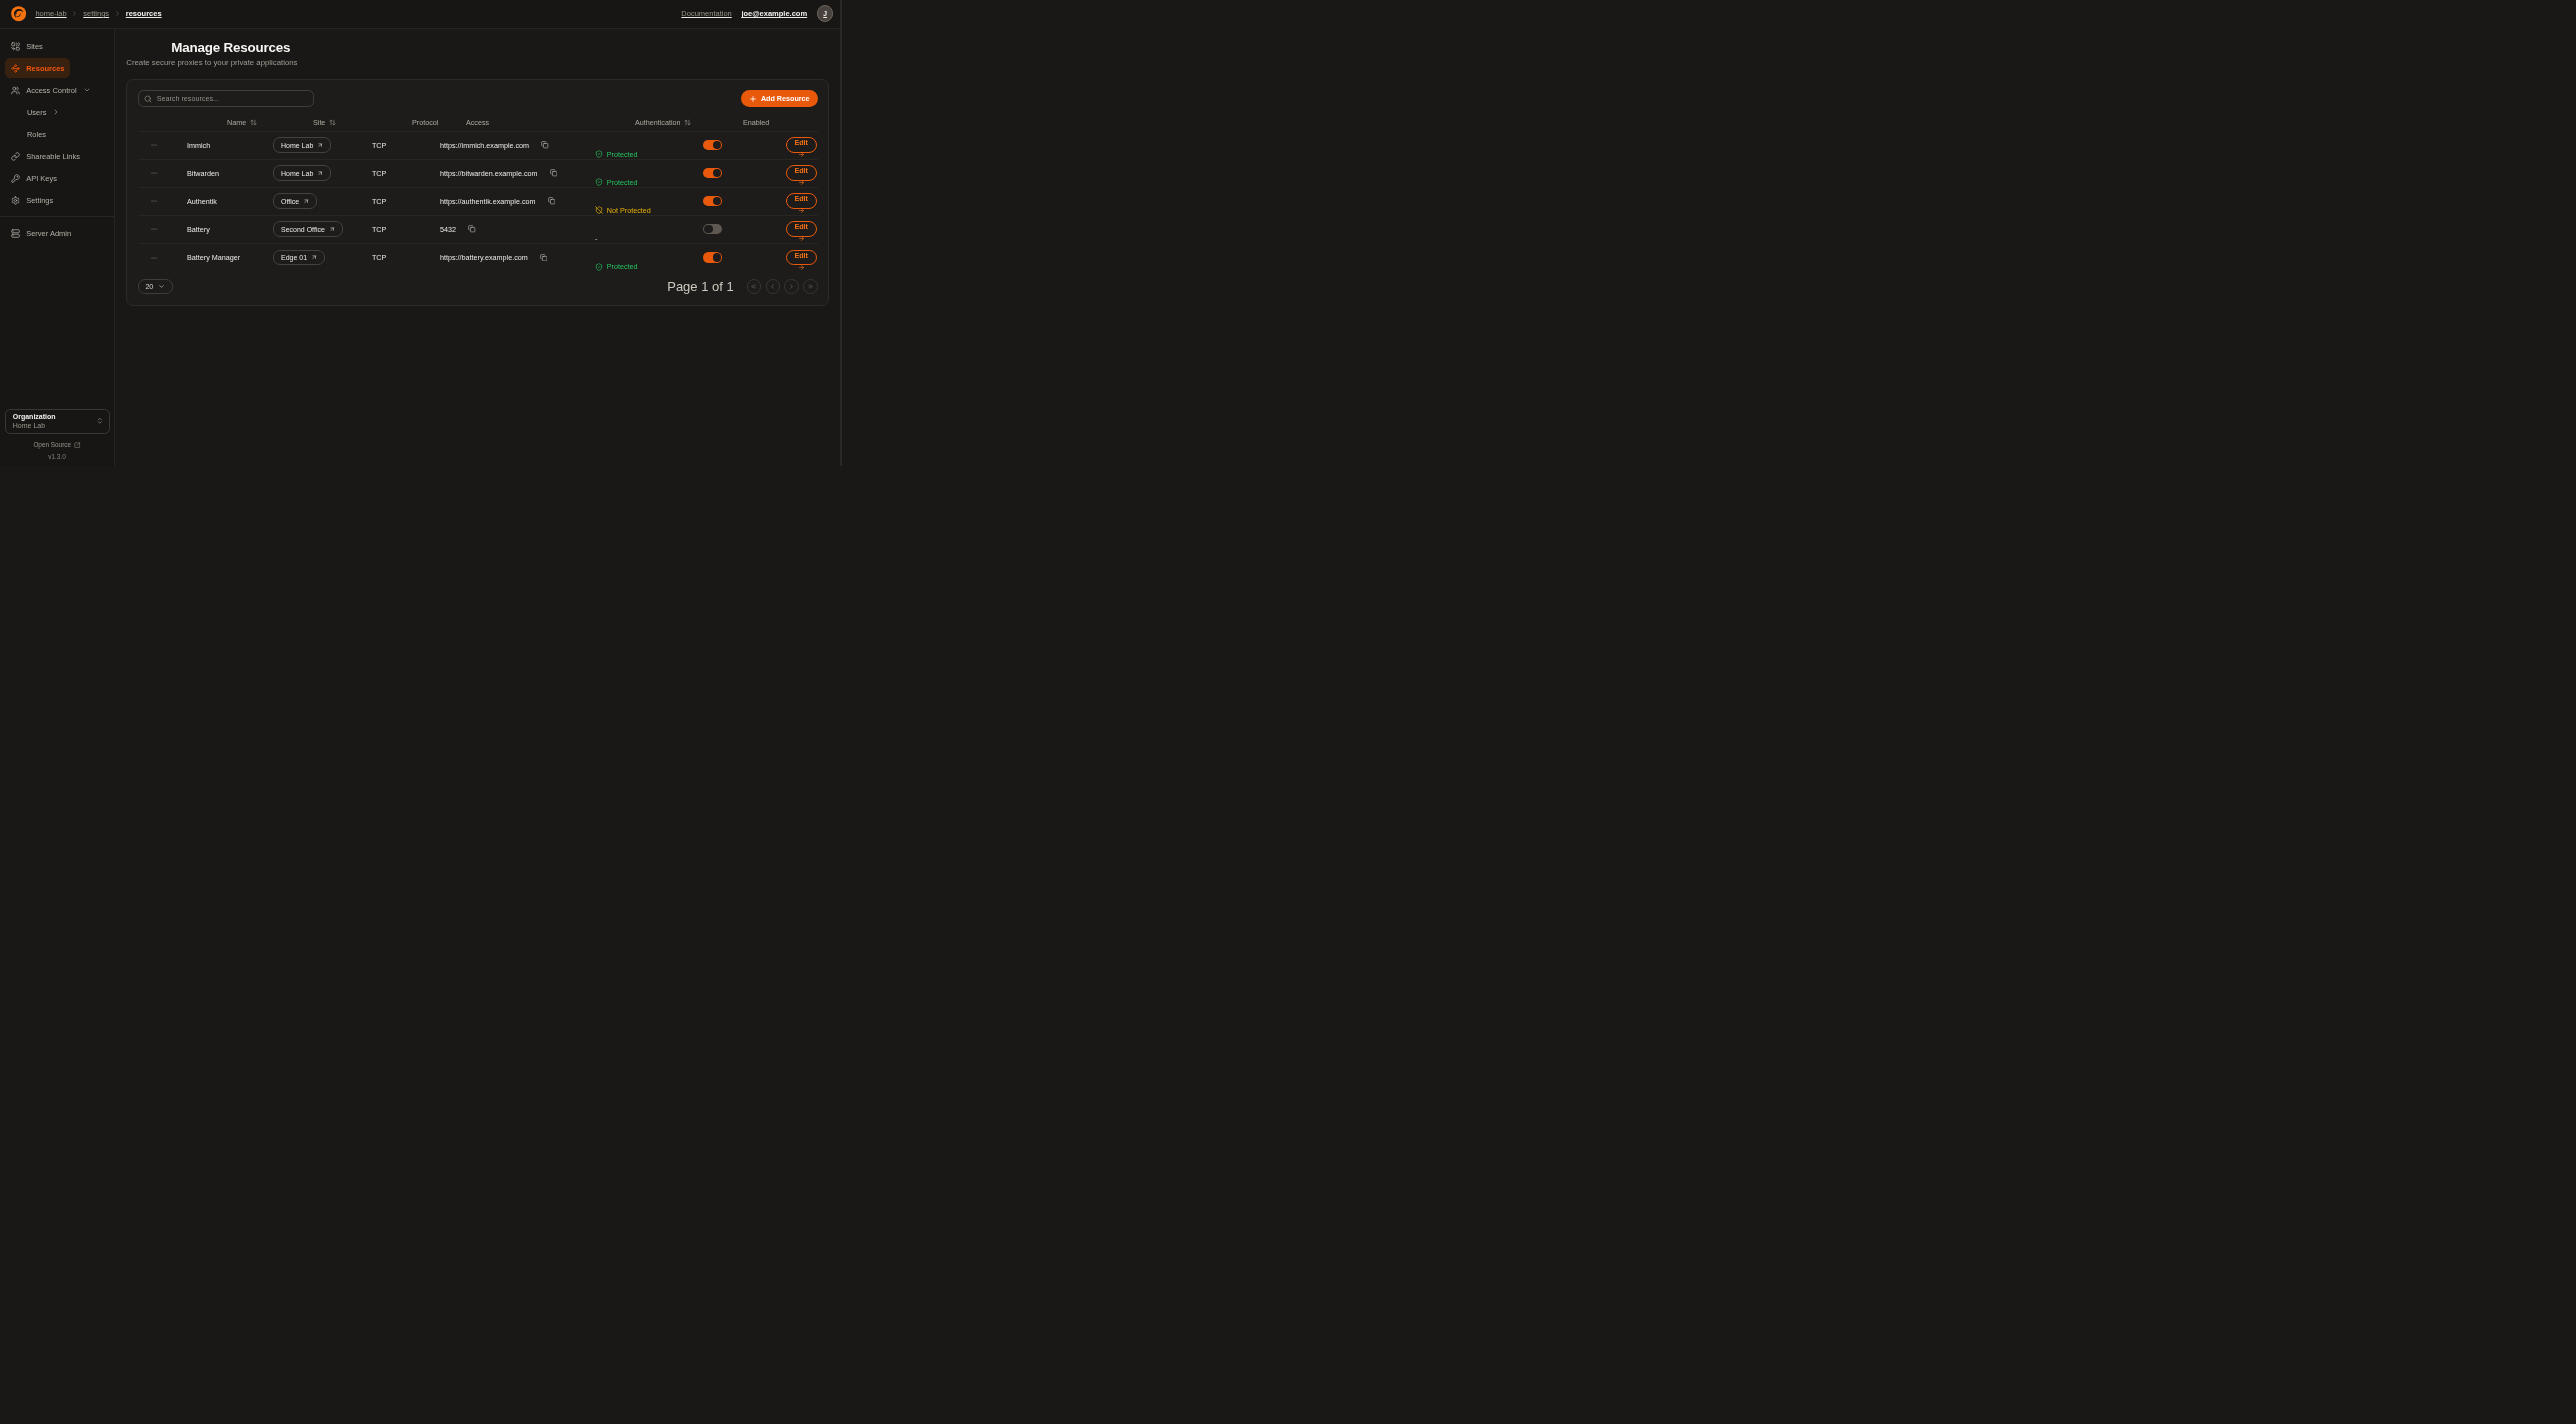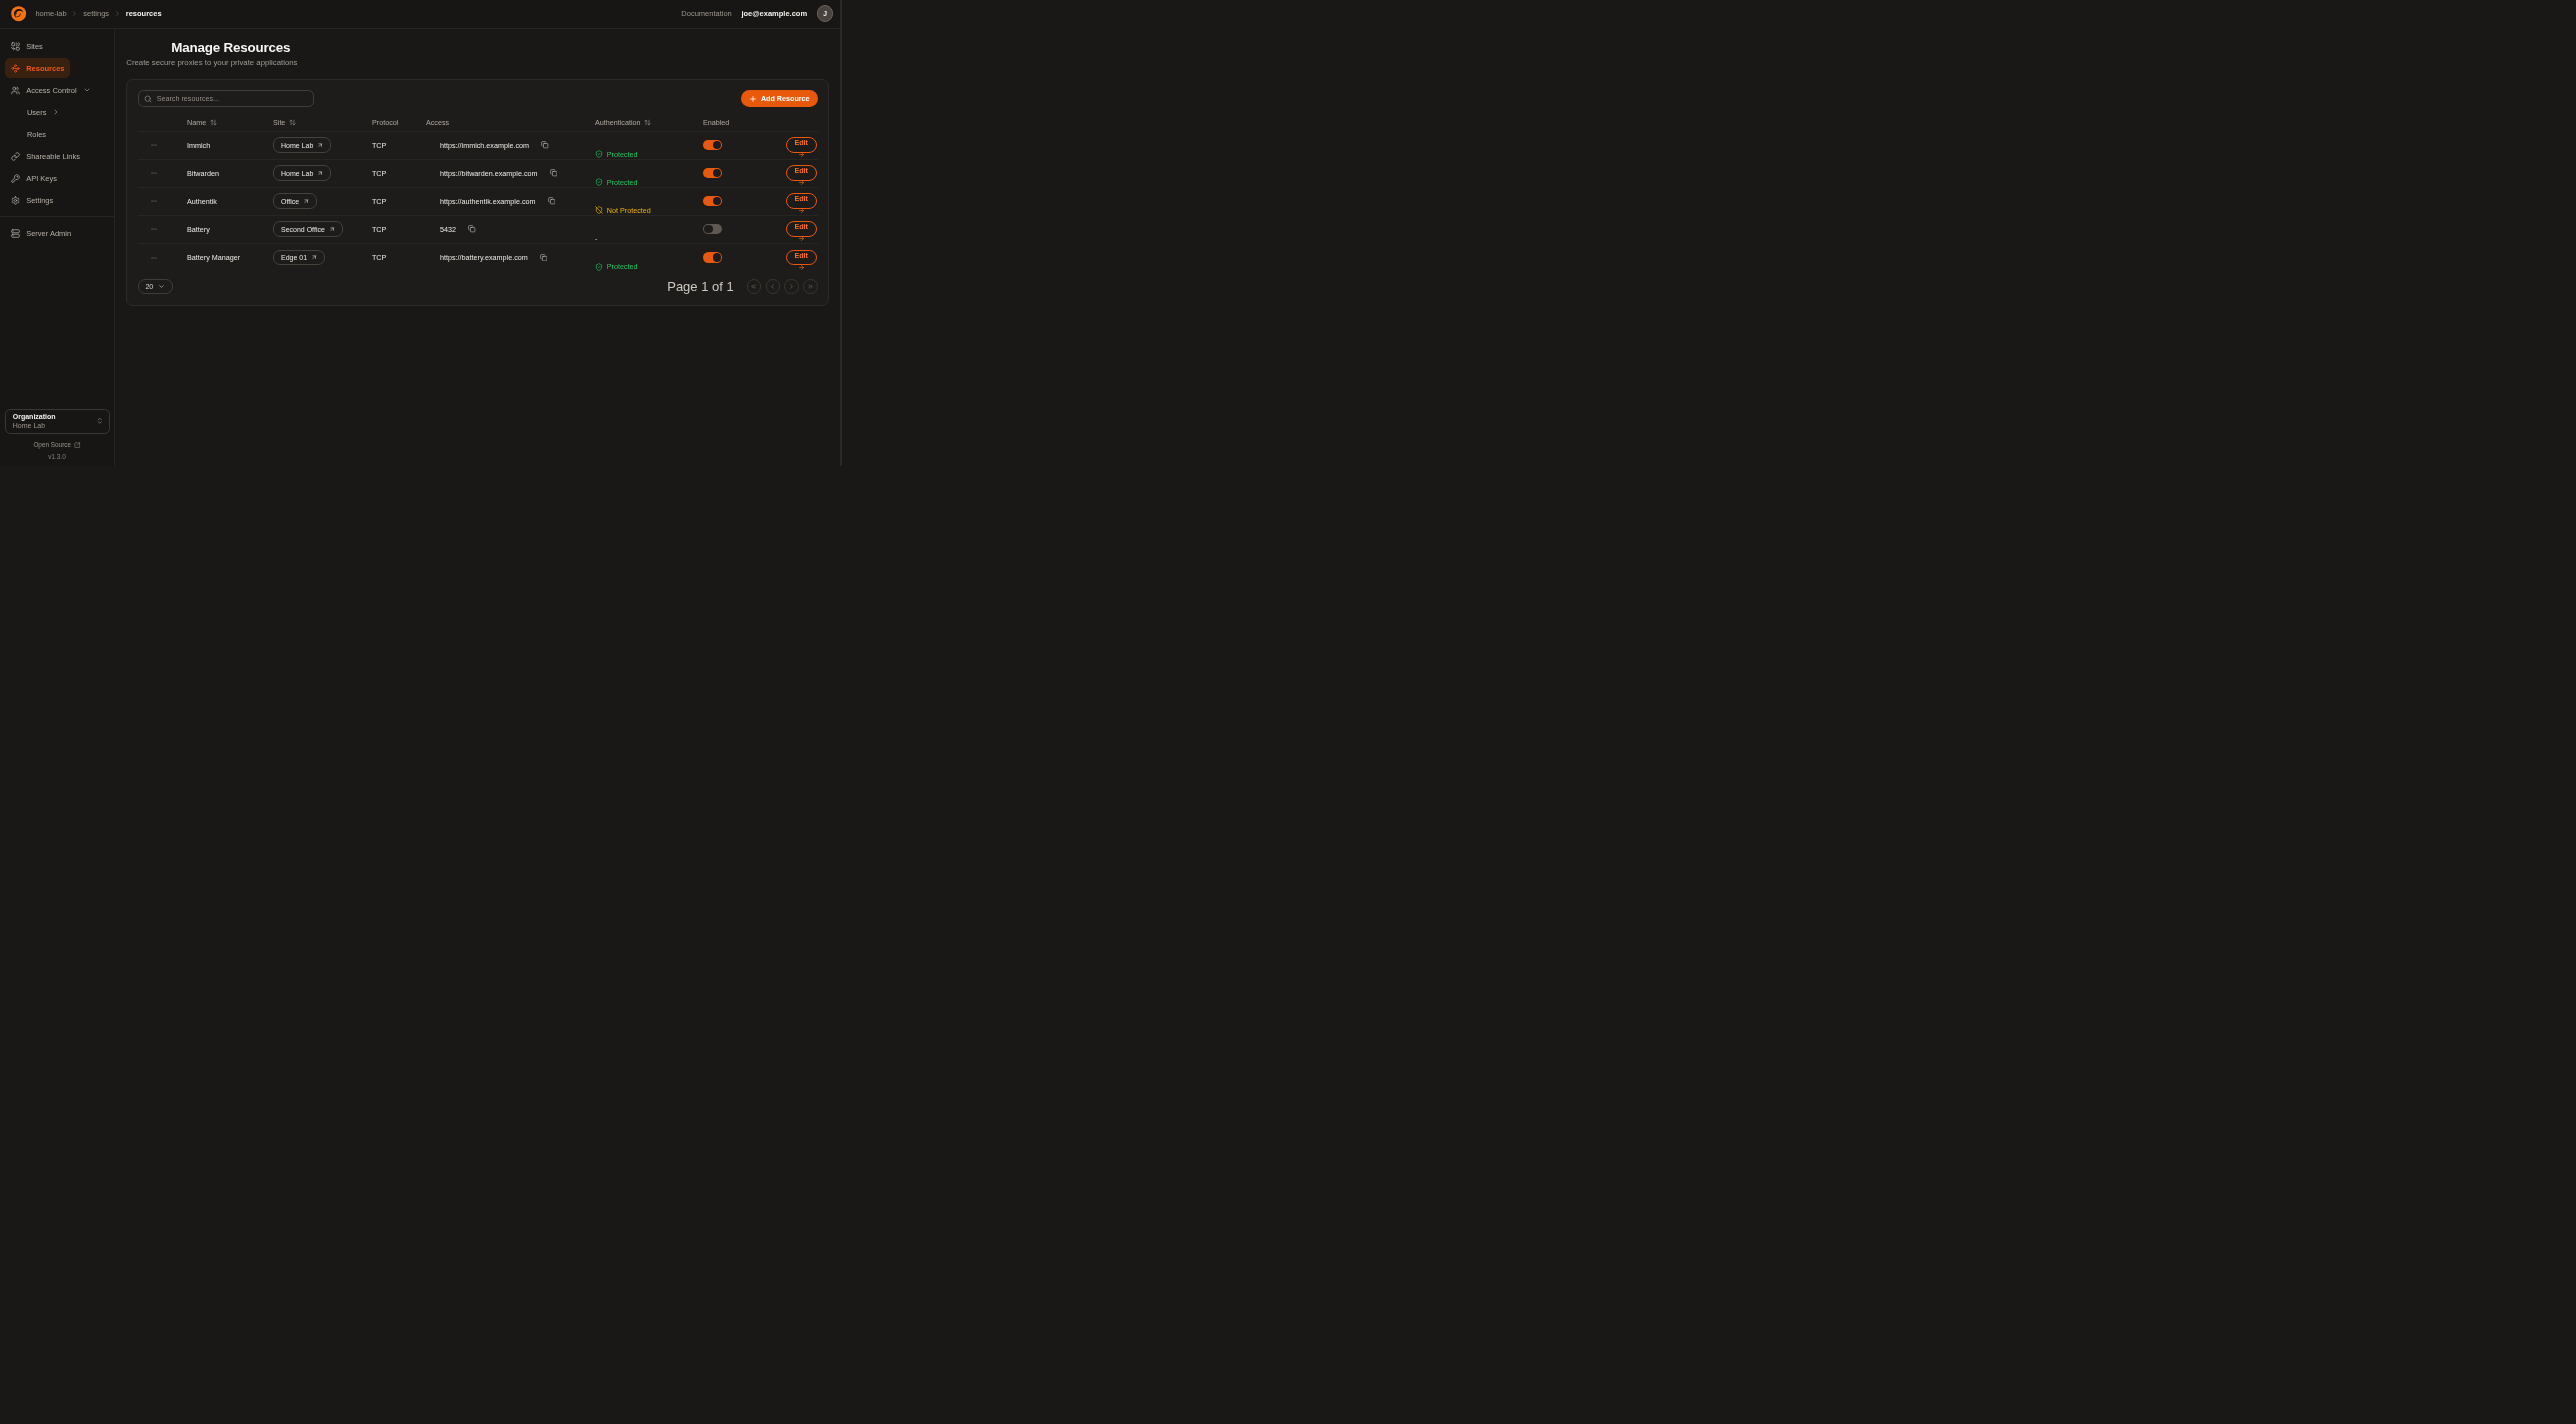--- a/index.html
+++ b/index.html
@@ -9,21 +9,21 @@
     color:#edeae6;
     font-family:"Liberation Sans","DejaVu Sans",sans-serif;
     font-size:7.2px;
     position:relative;
   }
   svg { display:block; }
 
   
   .topbar {
     height:28.5px; background:#171614; border-bottom:0.5px solid #272523;
-    display:flex; align-items:center; padding:0 8.6px; gap:7.5px;
+    display:flex; align-items:center; padding:0 8.6px; gap:7.5px;text-decoration:underline;
   }
   .logo { width:19.3px; height:19.3px; flex:0 0 auto; }
   .breadcrumb { display:flex; align-items:center; gap:4.8px; font-size:7.5px; }
   .crumb { color:#9b958d; cursor:default; }
   .crumb.current { color:#f4f1ed; font-weight:700; }
   .crumb-sep { color:#6b6660; display:flex; }
   .topbar-right { margin-left:auto; display:flex; align-items:center; gap:9.7px; }
   .doc-link { color:#9b958d; font-size:7.5px; }
   .user-email { color:#f4f1ed; font-size:7.5px; font-weight:700; }
   .avatar {
@@ -90,21 +90,21 @@
   .search-icon { position:absolute; left:5.9px; top:4.3px; color:#928c85; }
   .add-btn {
     height:16.6px; border-radius:8.6px; background:#e9590c; border:none; color:#fff;
     font-size:7.2px; font-weight:700; font-family:inherit; display:flex;
     align-items:center; gap:3.8px; padding:0 8px; cursor:pointer;
   }
 
   
   .tgrid { display:grid; grid-template-columns:49px 86px 99px 54px 169px 108px 73px 1fr; align-items:center; }
   .thead { height:17px; border-bottom:0.5px solid #282623; color:#b0a9a1; font-size:7.2px; }
-  .th { display:flex; align-items:center; gap:3.8px; }
+  .th { display:flex; align-items:center; gap:3.8px;margin-left:40px; }
   .th .sort-icon { color:#b0a9a1; }
   .th.sortable { cursor:pointer; }
   .trow { height:28px; border-bottom:0.5px solid #282623; font-size:7.2px; color:#edeae6; }
   .trow:last-child { border-bottom:none; }
   .cell-menu { padding-left:9.7px; }
   .ellipsis-btn { background:none; border:none; color:#d6d2cc; cursor:pointer; display:flex; padding:2.1px; }
   .site-pill {
     display:inline-flex; align-items:center; gap:3.8px; height:15.6px; padding:0 7px;
     border:0.5px solid #45413b; border-radius:7px; background:transparent;
     color:#edeae6; font-size:7px; font-family:inherit; cursor:pointer;

